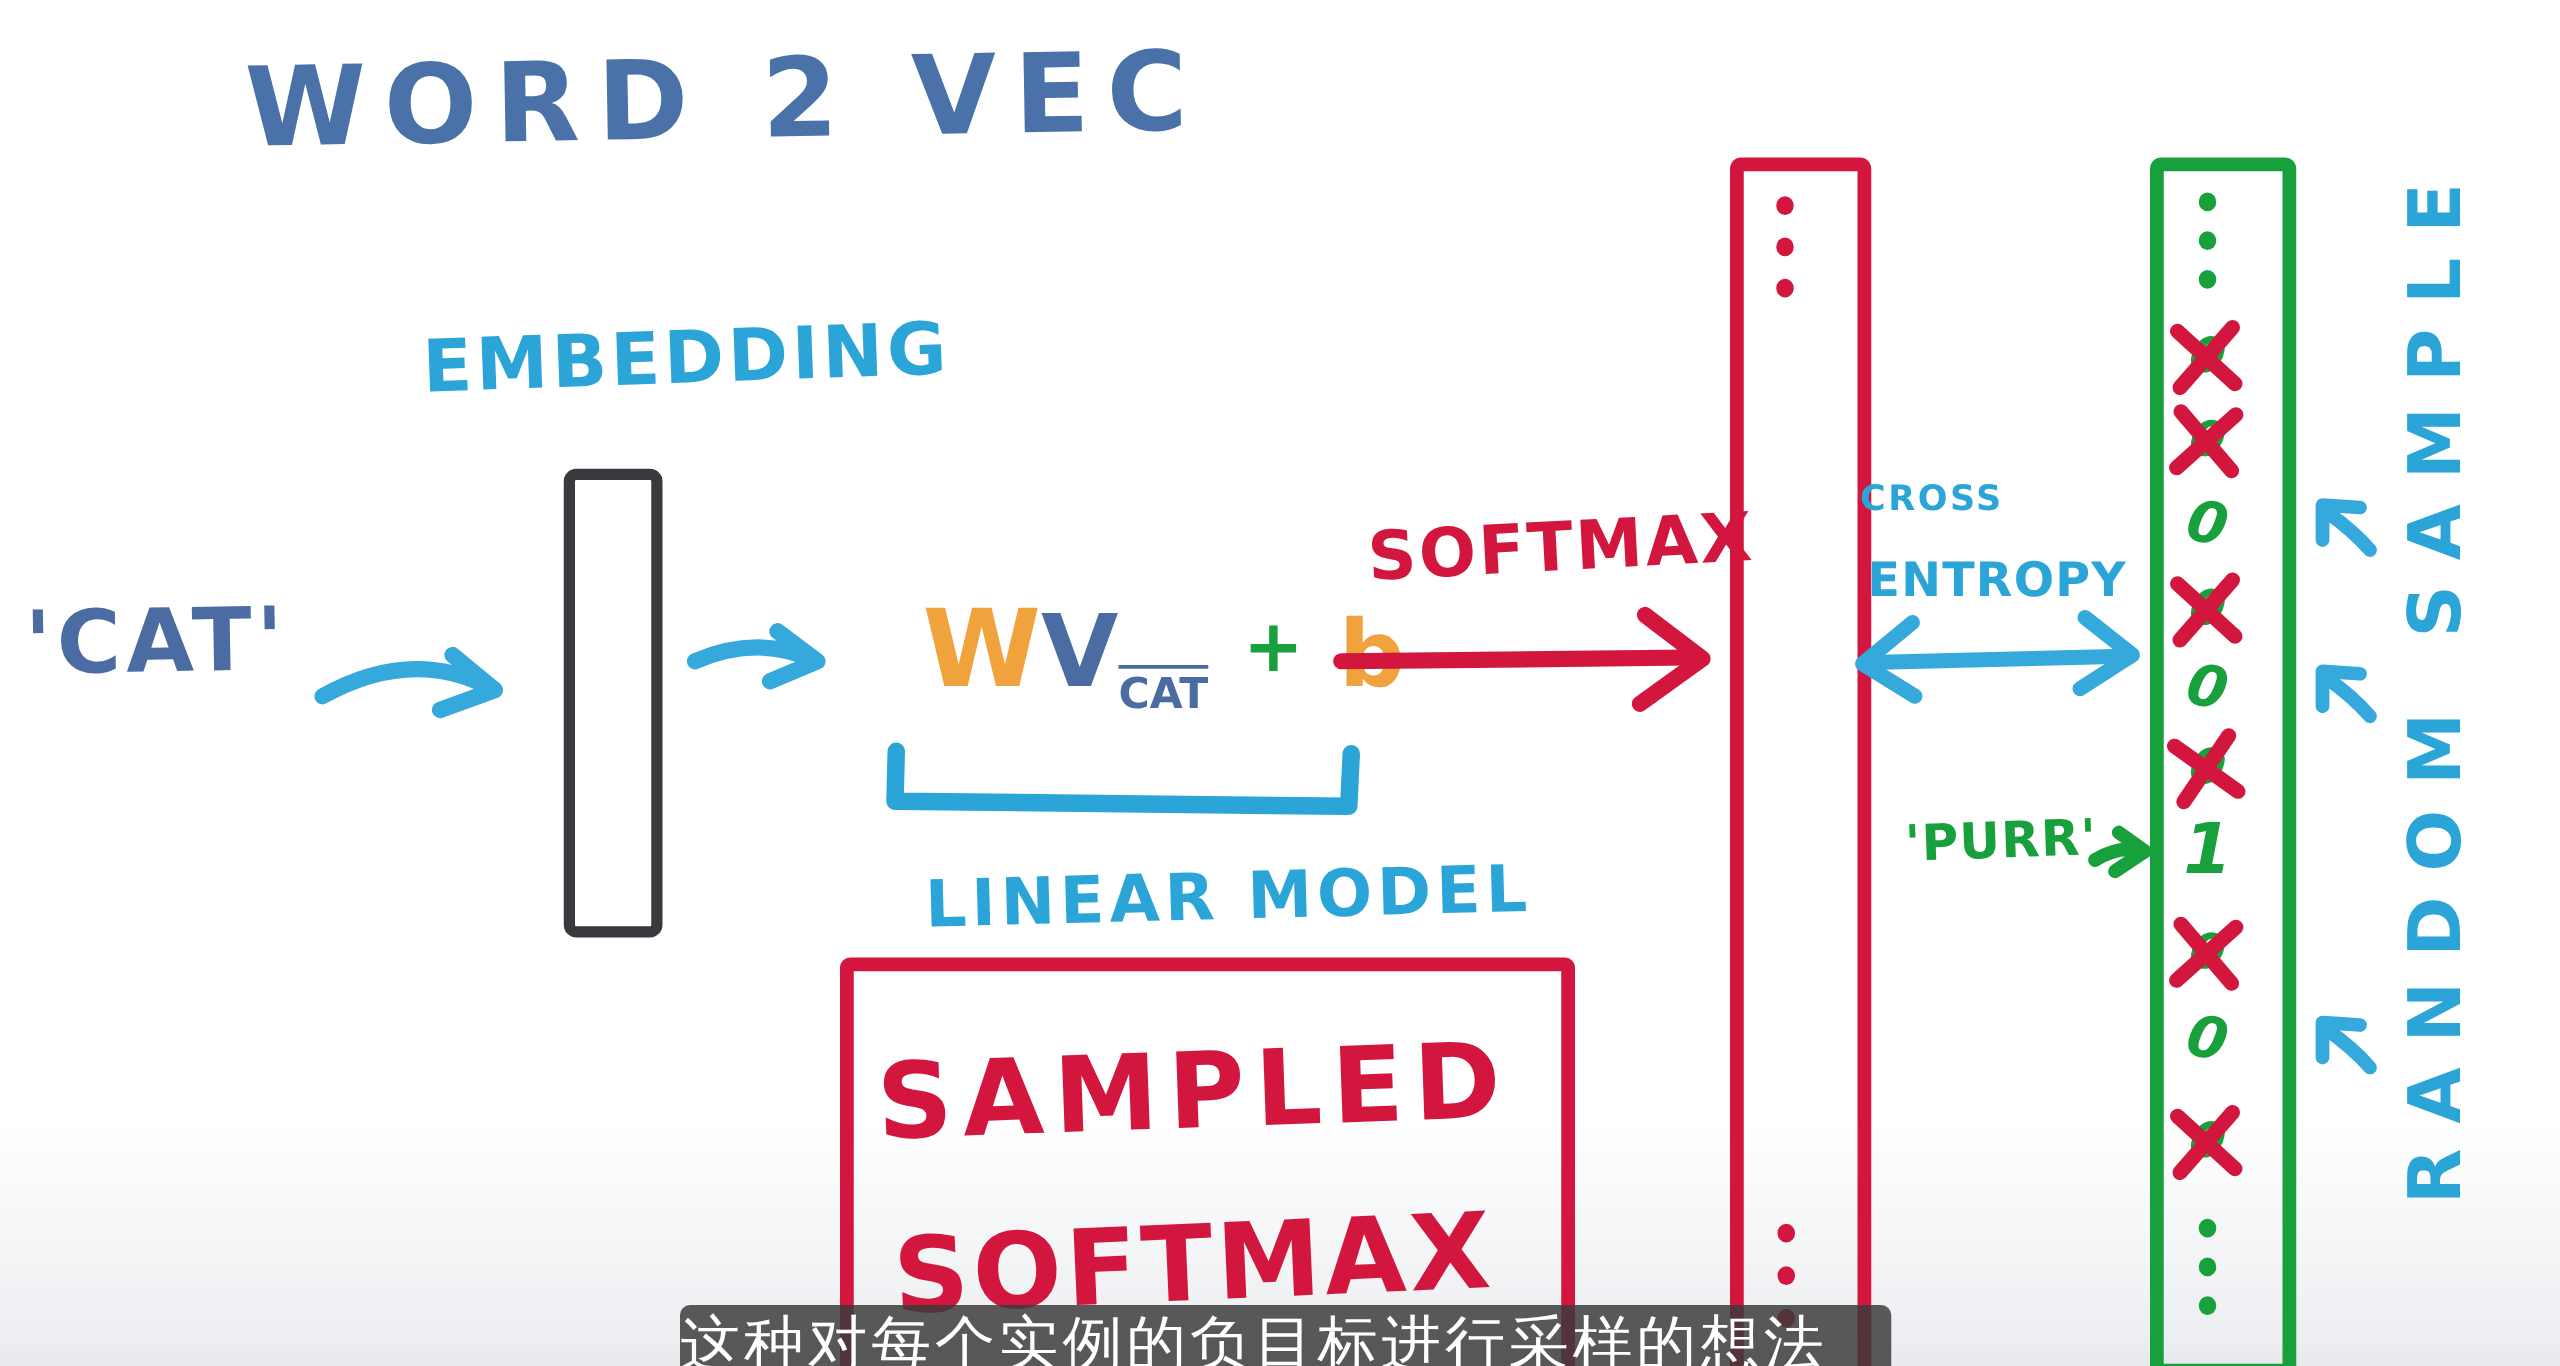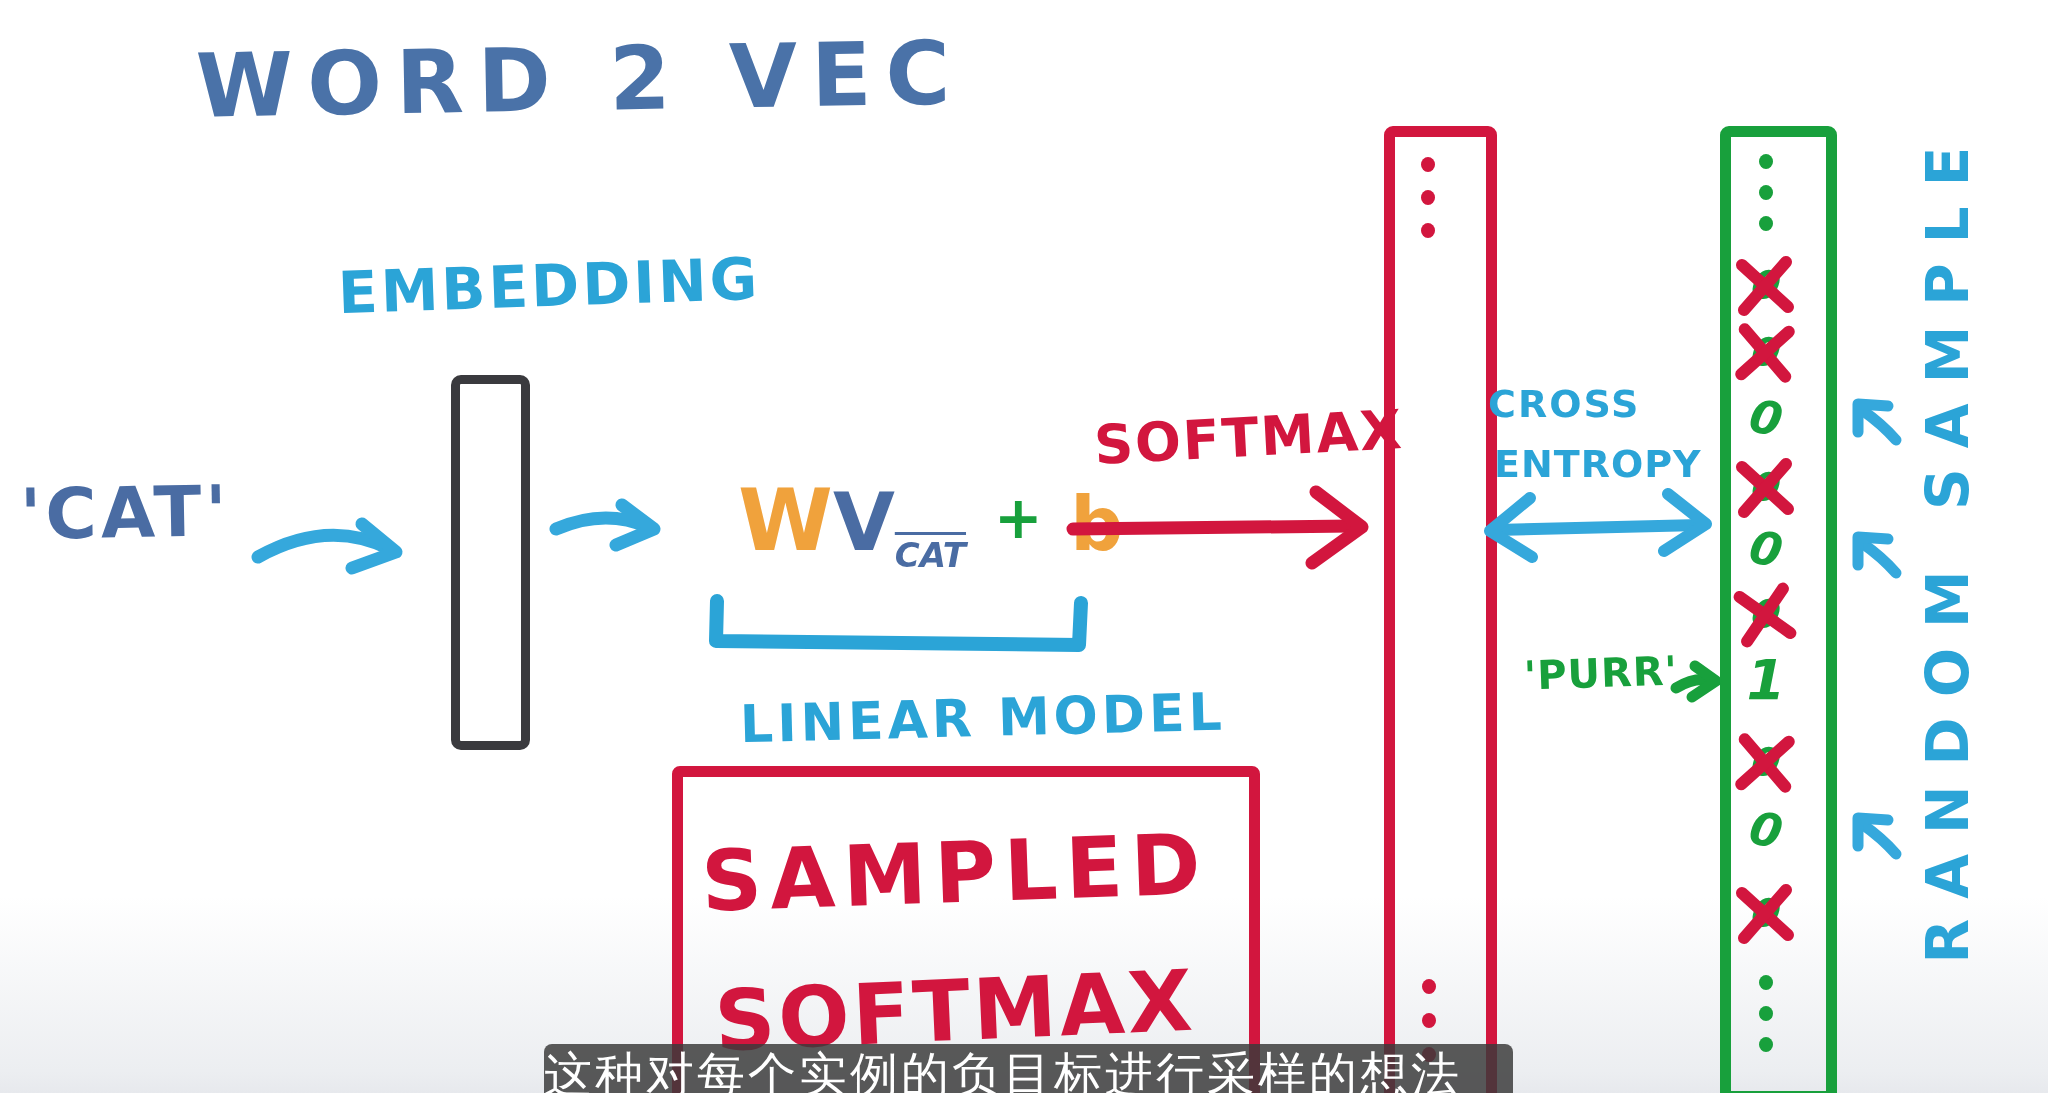--- a/index.html
+++ b/index.html
@@ -11,30 +11,30 @@
     background:linear-gradient(180deg,#ffffff 0%,#ffffff 82%,#eceef1 98%,#e7e9ed 100%);}
   .abs{position:absolute;}
   .hand{font-weight:bold;}
   
   .title{left:196px;top:28px;font-size:88px;letter-spacing:14px;color:#4a72a8;transform:rotate(-1deeg);}
   .title{transform:rotate(-1deg);}
   .embedding{left:338px;top:252px;font-size:58px;letter-spacing:3px;color:#2ba4d7;transform:rotate(-2deg);}
   .cat-word{left:20px;top:472px;font-size:70px;letter-spacing:4px;color:#4a6ca3;transform:rotate(-1deg);}
   .vcat{left:446px;top:772px;color:#4a6ca3;font-size:66px;}
   .vcat sub,.formula sub{font-size:34px;font-weight:bold;}
-  .ovl{text-decoration:overline;font-style:italic;}
+  .ovl{text-decoration:overline;}
   .formula{left:738px;top:470px;font-size:80px;white-space:nowrap;}
   .f-w{color:#f0a23c;font-size:86px;}
   .f-v{color:#4a6ca3;}
   .f-v sub{color:#4a6ca3;}
   .f-plus{color:#18a03c;font-size:58px;vertical-align:12px;}
   .f-b{color:#f0a23c;font-size:74px;}
   .linear-model{left:740px;top:688px;font-size:52px;letter-spacing:4px;color:#2ba4d7;transform:rotate(-1.5deg);}
   .softmax-lbl{left:1094px;top:406px;font-size:54px;letter-spacing:2px;color:#d2163e;transform:rotate(-3deg);}
-  .cross{left:1488px;top:382px;font-size:38px;letter-spacing:2px;color:#2ba4d7;}
+  .cross{left:1488px;top:382px;font-size:28px;letter-spacing:2px;color:#2ba4d7;}
   .entropy{left:1494px;top:442px;font-size:38px;letter-spacing:1px;color:#2ba4d7;}
   .purr{left:1524px;top:650px;font-size:40px;letter-spacing:1px;color:#18a03c;transform:rotate(-2deg);}
   .random-sample{left:1528px;top:510px;width:840px;height:70px;line-height:70px;
     font-size:58px;letter-spacing:20px;color:#2ba4d7;text-align:center;
     transform:rotate(-90deg);transform-origin:center center;}
   
   .embed-box{left:451px;top:375px;width:61px;height:357px;border:9px solid #3a3a3e;border-radius:10px;background:#fff;}
   .out-box{left:1384px;top:126px;width:91px;height:959px;border:11px solid #d2163e;border-radius:9px;}
   .tgt-box{left:1720px;top:126px;width:95px;height:954px;border:11px solid #18a03c;border-radius:9px;}
   .sampled-box{left:672px;top:766px;width:566px;height:370px;border:11px solid #d2163e;border-radius:8px;z-index:5;}

